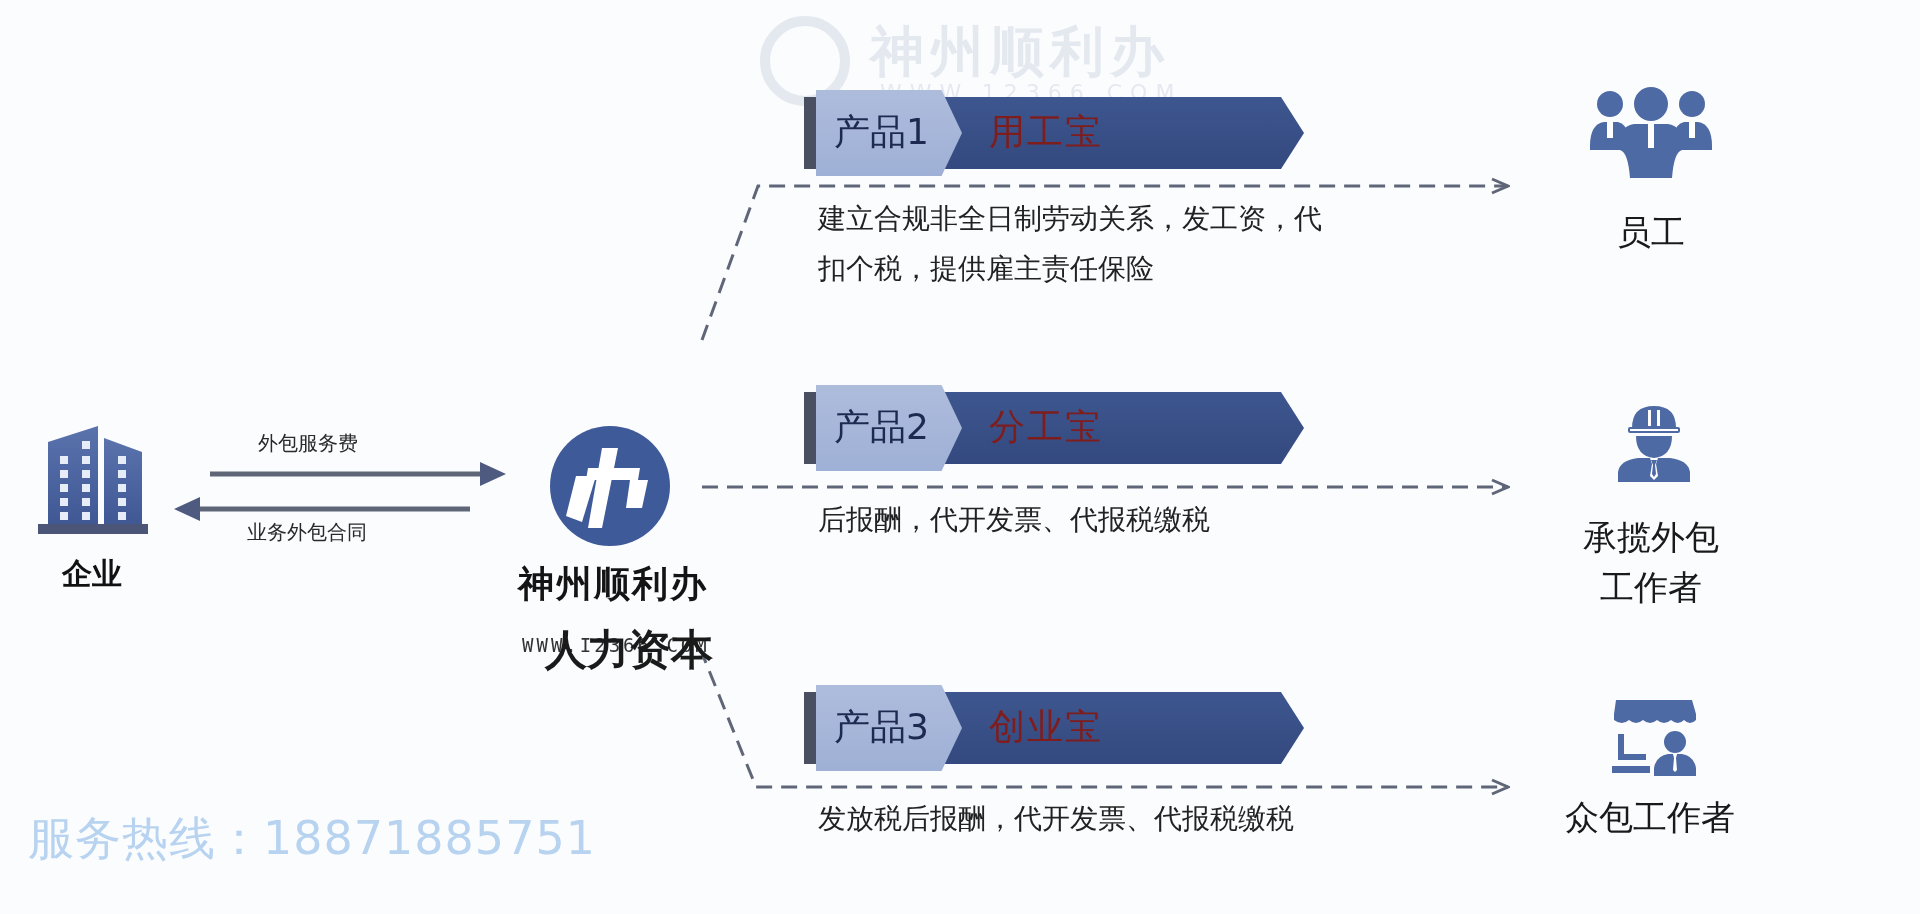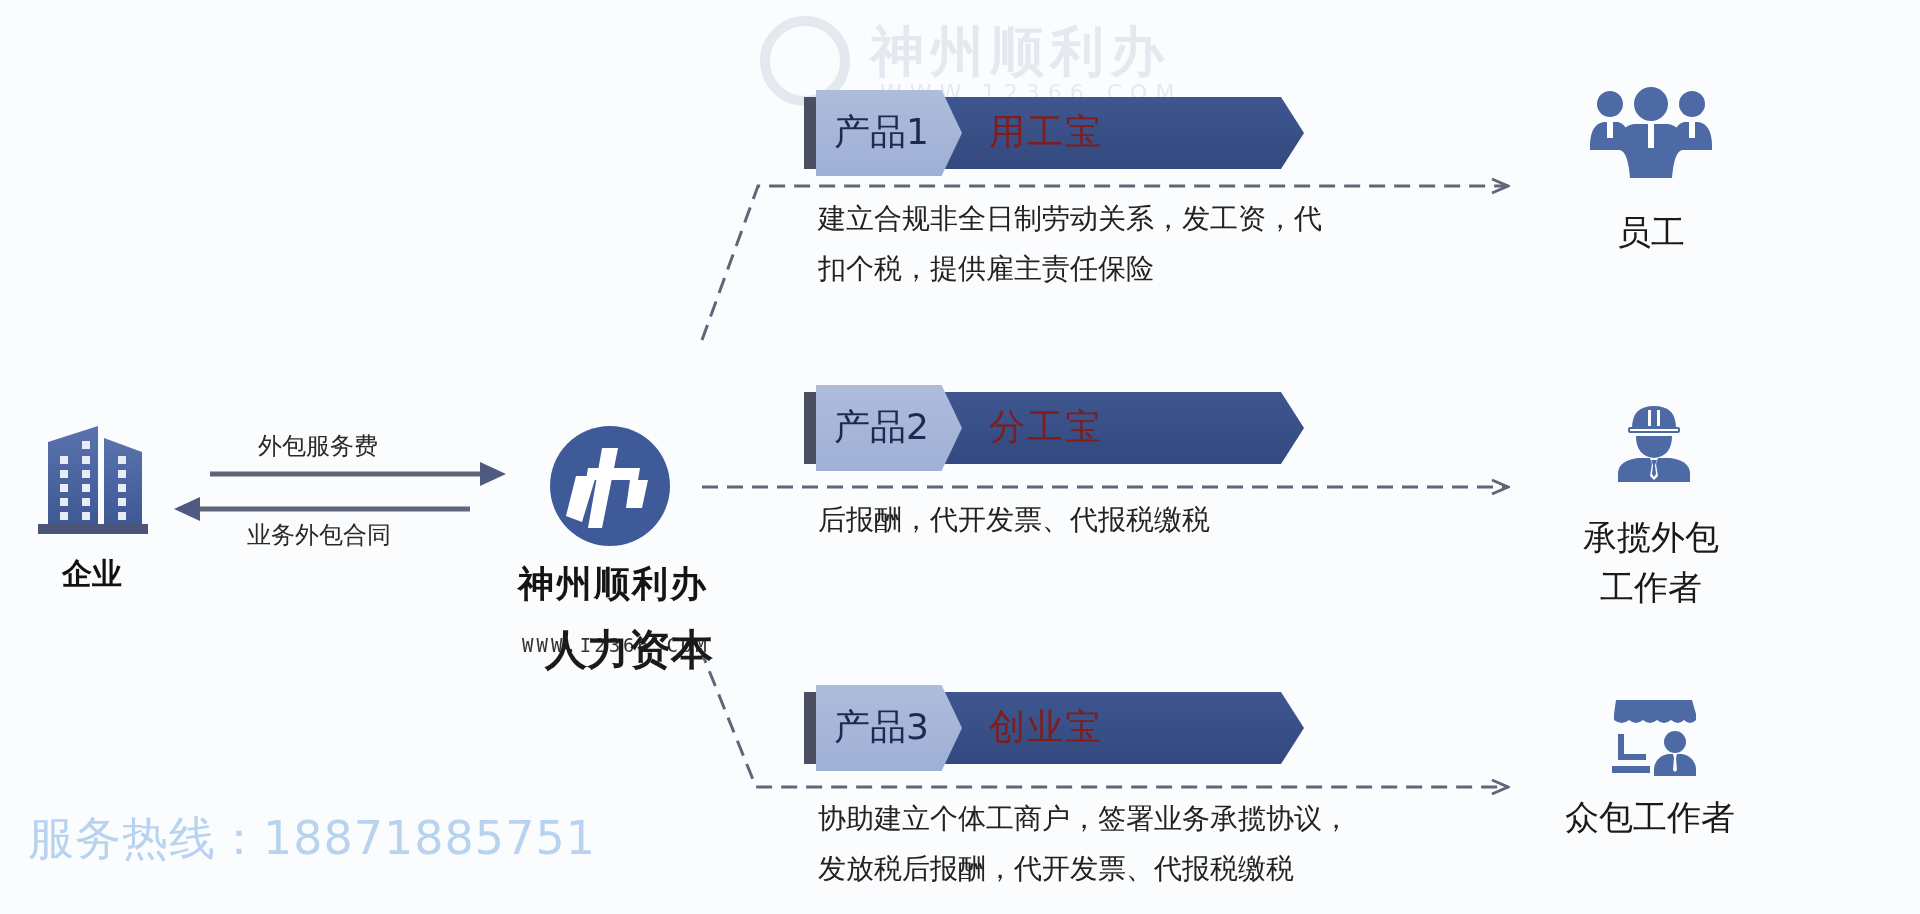--- a/index.html
+++ b/index.html
@@ -10,21 +10,21 @@
     color:#1c1c1c;
   }
   .abs { position:absolute; }
   svg.lines { position:absolute; left:0; top:0; width:1920px; height:914px; }
   .watermark { left:740px; top:8px; width:540px; height:90px; opacity:0.10; }
   .wm-text { position:absolute; left:130px; top:8px; font-size:54px; font-weight:bold; color:#2a3f75; letter-spacing:6px; white-space:nowrap; }
   .wm-url  { position:absolute; left:140px; top:72px; font-size:22px; color:#2a3f75; letter-spacing:8px; white-space:nowrap; }
   .wm-circle { position:absolute; left:20px; top:8px; width:90px; height:90px; border-radius:50%; border:10px solid #2a3f75; box-sizing:border-box; }
 
   .label { position:absolute; white-space:nowrap; }
-  .flow-label { font-size:24px; color:#2a2a2a; }
+  .flow-label { font-size:20px; color:#2a2a2a; }
   .bold-label { font-size:30px; font-weight:bold; color:#111; }
   .node-label { font-size:34px; color:#1a1a1a; text-align:center; line-height:50px; }
 
   .brand-name { font-size:36px; font-weight:bold; color:#141414; letter-spacing:2px; }
   .brand-url { font-size:19px; color:#333; letter-spacing:3px; font-family:"DejaVu Sans Mono","Liberation Mono",monospace;margin-top:38px; }
   .brand-sub { font-size:42px; font-weight:bold; color:#1a1a1a; }
 
   .banner { position:absolute; height:86px; }
   .banner .strip { position:absolute; left:0; top:7px; width:14px; height:72px; background:#4a4f62; }
   .banner .main {
@@ -151,21 +151,20 @@
 </div>
 
 <div class="banner" style="left:804px; top:685px; width:510px;">
   <div class="strip"></div>
   <div class="main"></div>
   <div class="tab"></div>
   <div class="tab-text">产品3</div>
   <div class="name-text">创业宝</div>
 </div>
 <div class="desc" style="left:818px; top:794px;">
-  <div>协助建立个体工商户，签署业务承揽协议，</div>
   <div>发放税后报酬，代开发票、代报税缴税</div>
 </div>
 
 <div class="abs" style="left:1590px; top:86px; width:122px; height:94px;">
   <svg width="122" height="94" viewBox="0 0 122 94">
     <g fill="#4d6aa4">
       <circle cx="20" cy="18" r="13"></circle>
       <circle cx="102" cy="18" r="13"></circle>
       <path d="M0,60 Q0,38 14,36 L28,36 Q36,38 38,48 L38,64 L0,64 Z"></path>
       <path d="M84,48 Q86,38 94,36 L108,36 Q122,38 122,60 L122,64 L84,64 Z"></path>

